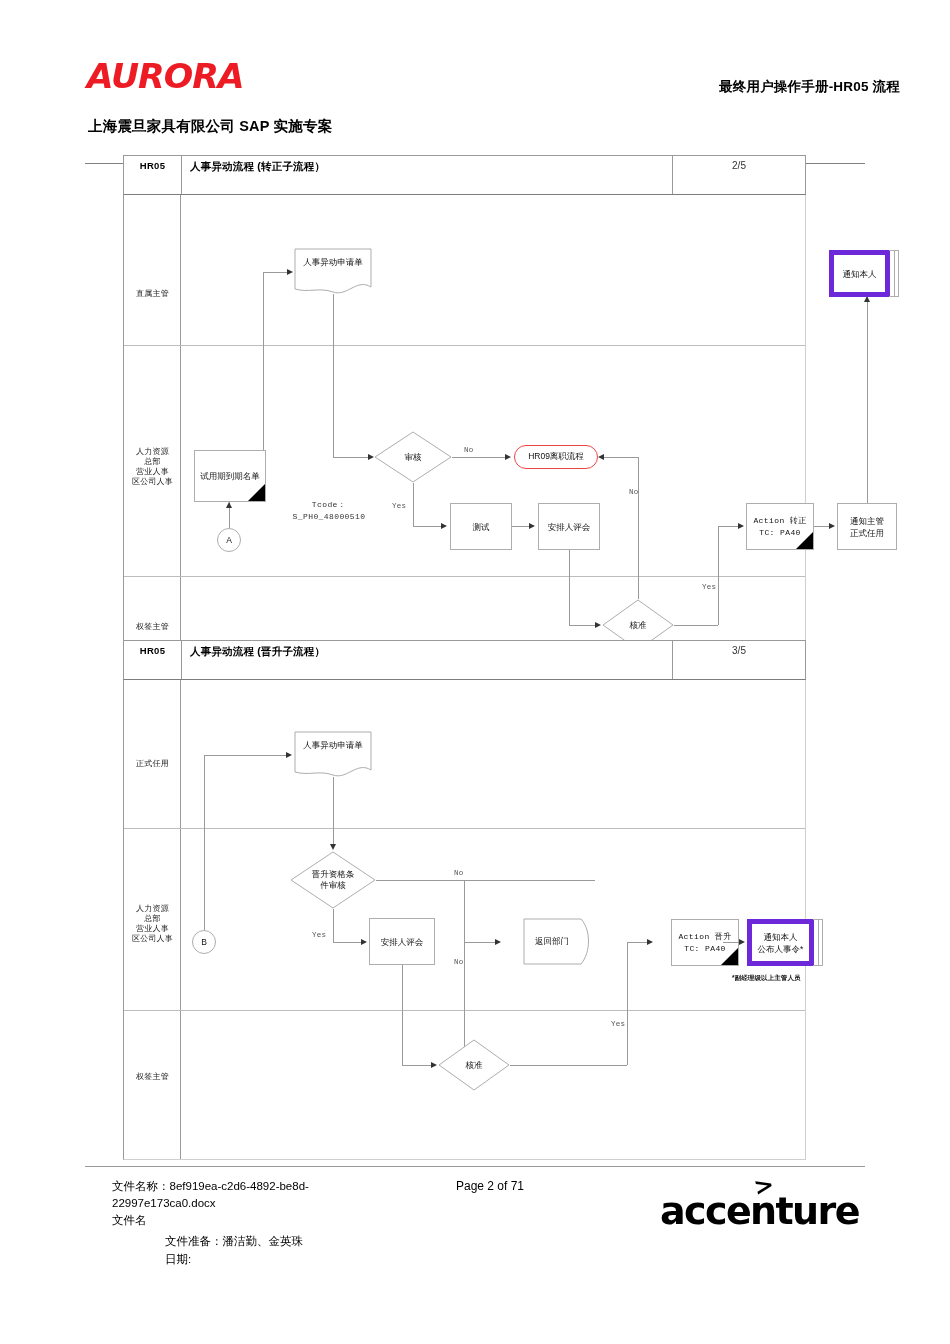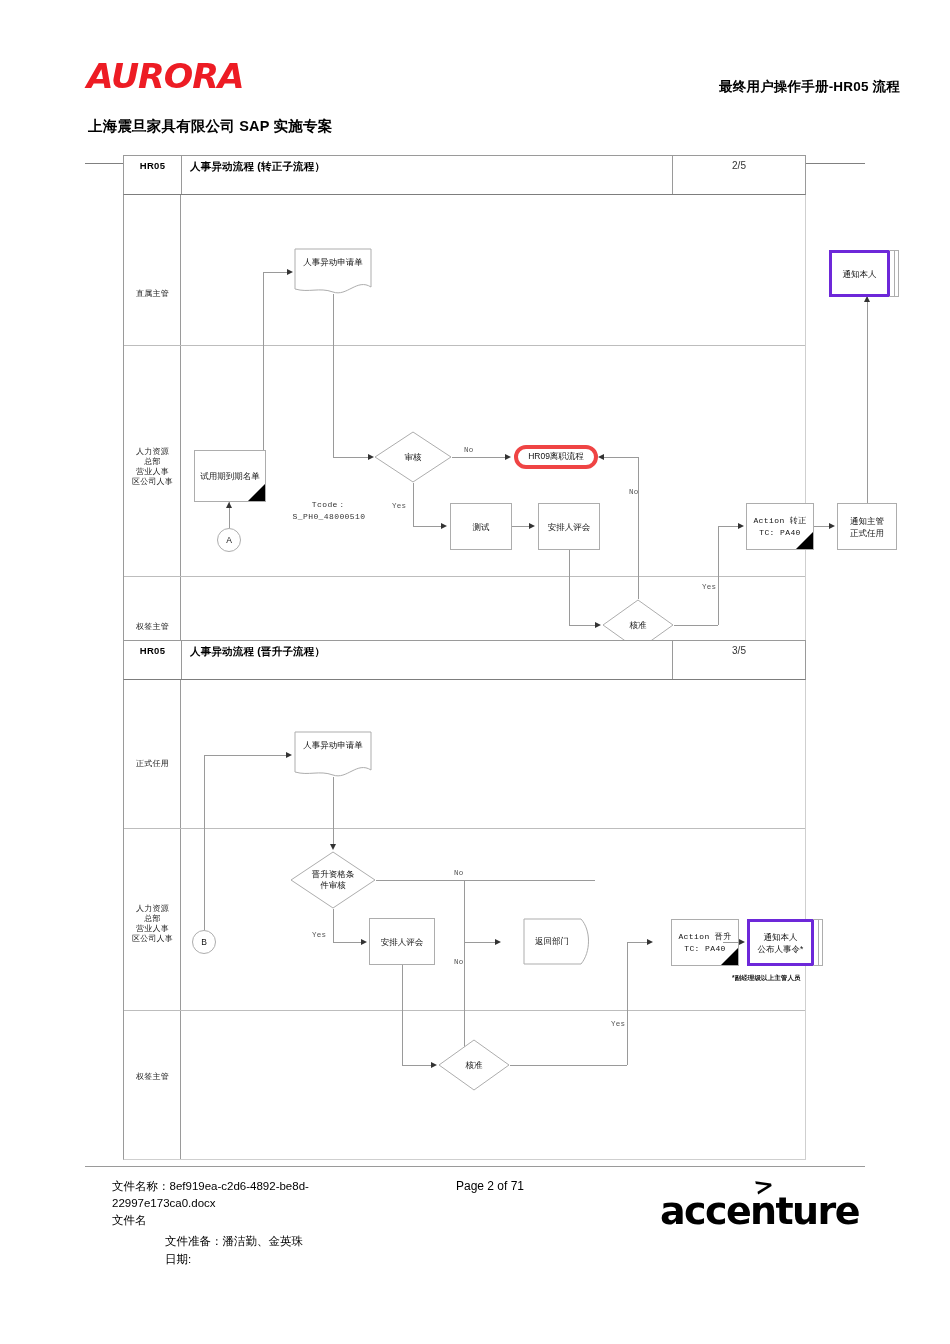--- a/index.html
+++ b/index.html
@@ -90,32 +90,32 @@
     position:absolute;left:0;right:0;top:8px;text-align:center;
     font-size:8.5px;line-height:12px;color:#111;
   }
   .diamond{position:absolute;}
   .diamond svg{position:absolute;left:0;top:0;}
   .diamond .txt{
     position:absolute;left:0;right:0;top:50%;transform:translateY(-50%);
     text-align:center;font-size:8.5px;line-height:11px;color:#111;
   }
   .stadium{
-    position:absolute;box-sizing:border-box;border:4px solid #ef4444;border-radius:14px;
+    position:absolute;box-sizing:border-box;border:1px solid #ef4444;border-radius:14px;
     background:#fff;display:flex;align-items:center;justify-content:center;
     font-size:8.5px;color:#111;text-align:center;
   }
   .circle{
     position:absolute;box-sizing:border-box;border:1px solid #adadad;border-radius:50%;
     background:#fff;display:flex;align-items:center;justify-content:center;
     font-size:8.5px;color:#111;
   }
   .multi{position:absolute;box-sizing:border-box;}
   .multi .m-main{
-    position:absolute;left:0;top:0;right:9px;bottom:0;border:3px solid #6d28d9;background:#fff;
+    position:absolute;left:0;top:0;right:9px;bottom:0;border:5px solid #6d28d9;background:#fff;
     display:flex;align-items:center;justify-content:center;text-align:center;
     font-size:8.5px;line-height:12px;color:#111;
   }
   .multi .m-b1{position:absolute;right:4px;top:0;bottom:0;width:1px;background:#adadad;}
   .multi .m-b2{position:absolute;right:0;top:0;bottom:0;width:1px;background:#adadad;}
   .multi .m-top{position:absolute;right:0;top:0;height:1px;width:10px;background:#adadad;}
   .multi .m-bot{position:absolute;right:0;bottom:0;height:1px;width:10px;background:#adadad;}
   .dept{position:absolute;margin-left:20px;}
   .dept svg{position:absolute;left:0;top:0;}
   .dept .txt{

